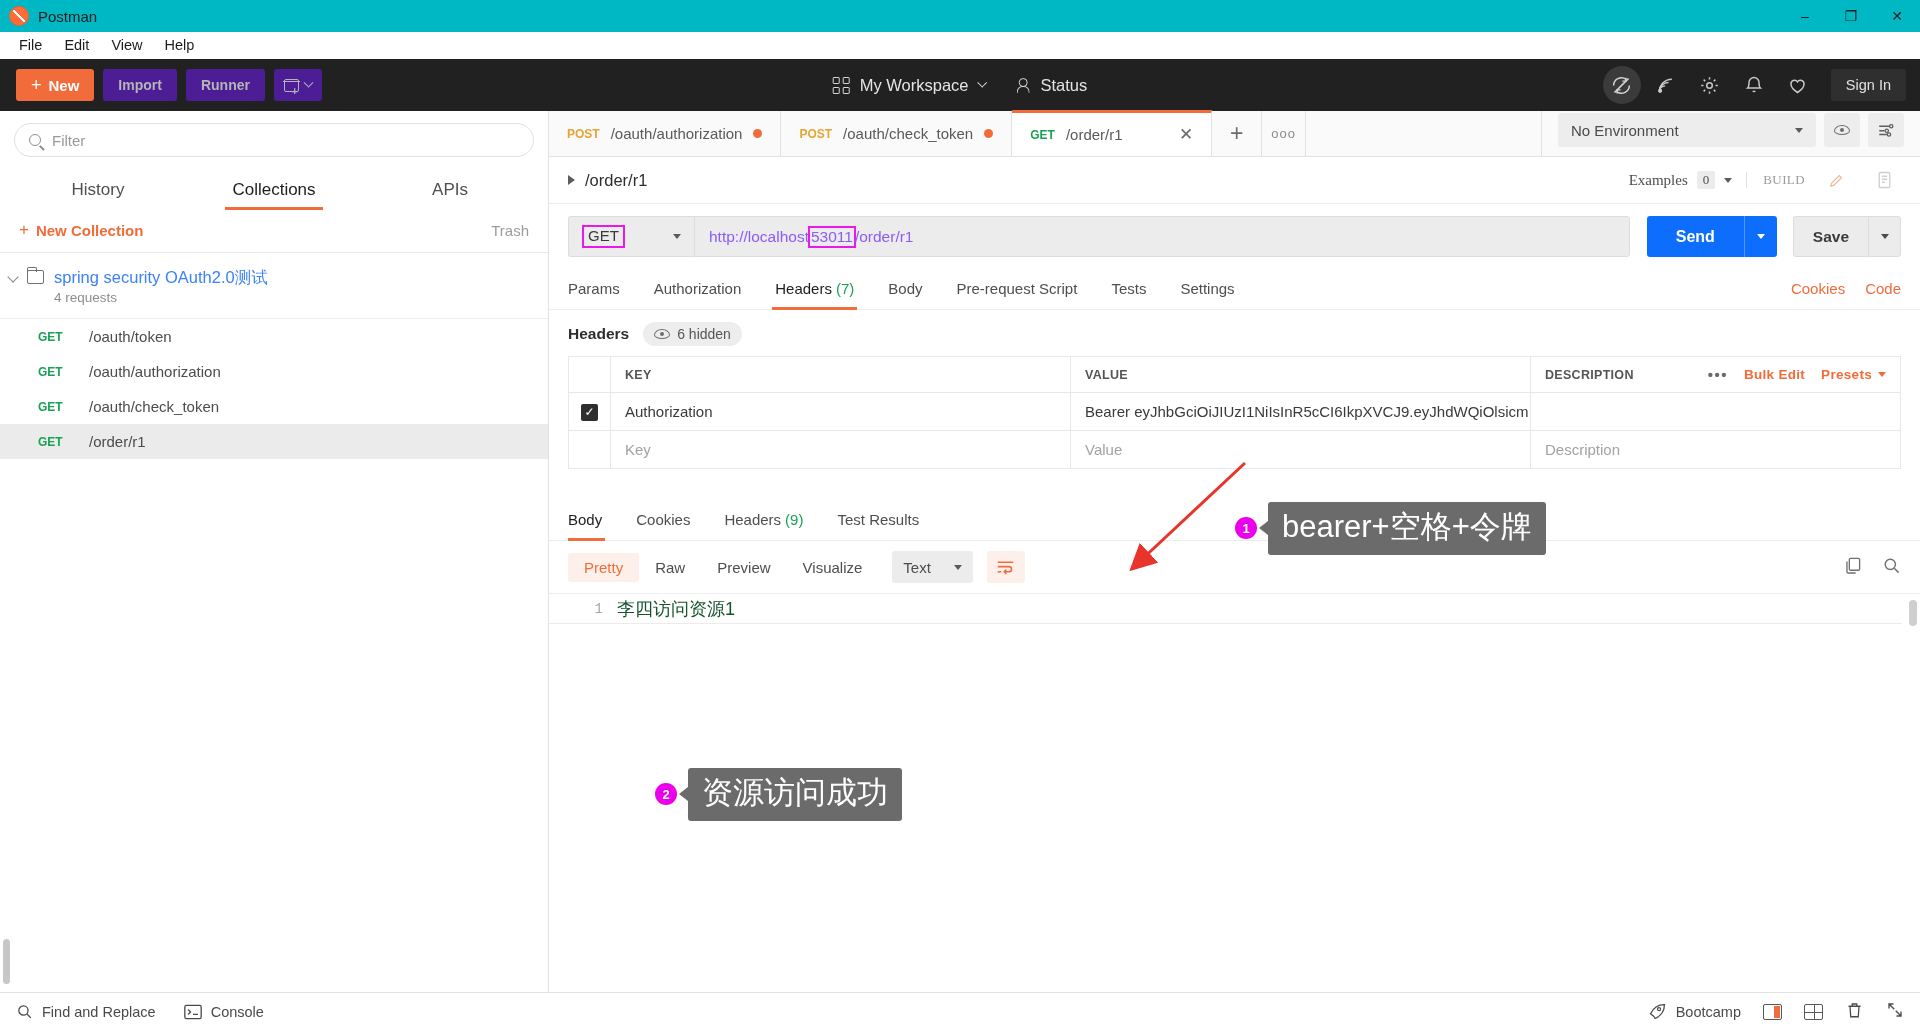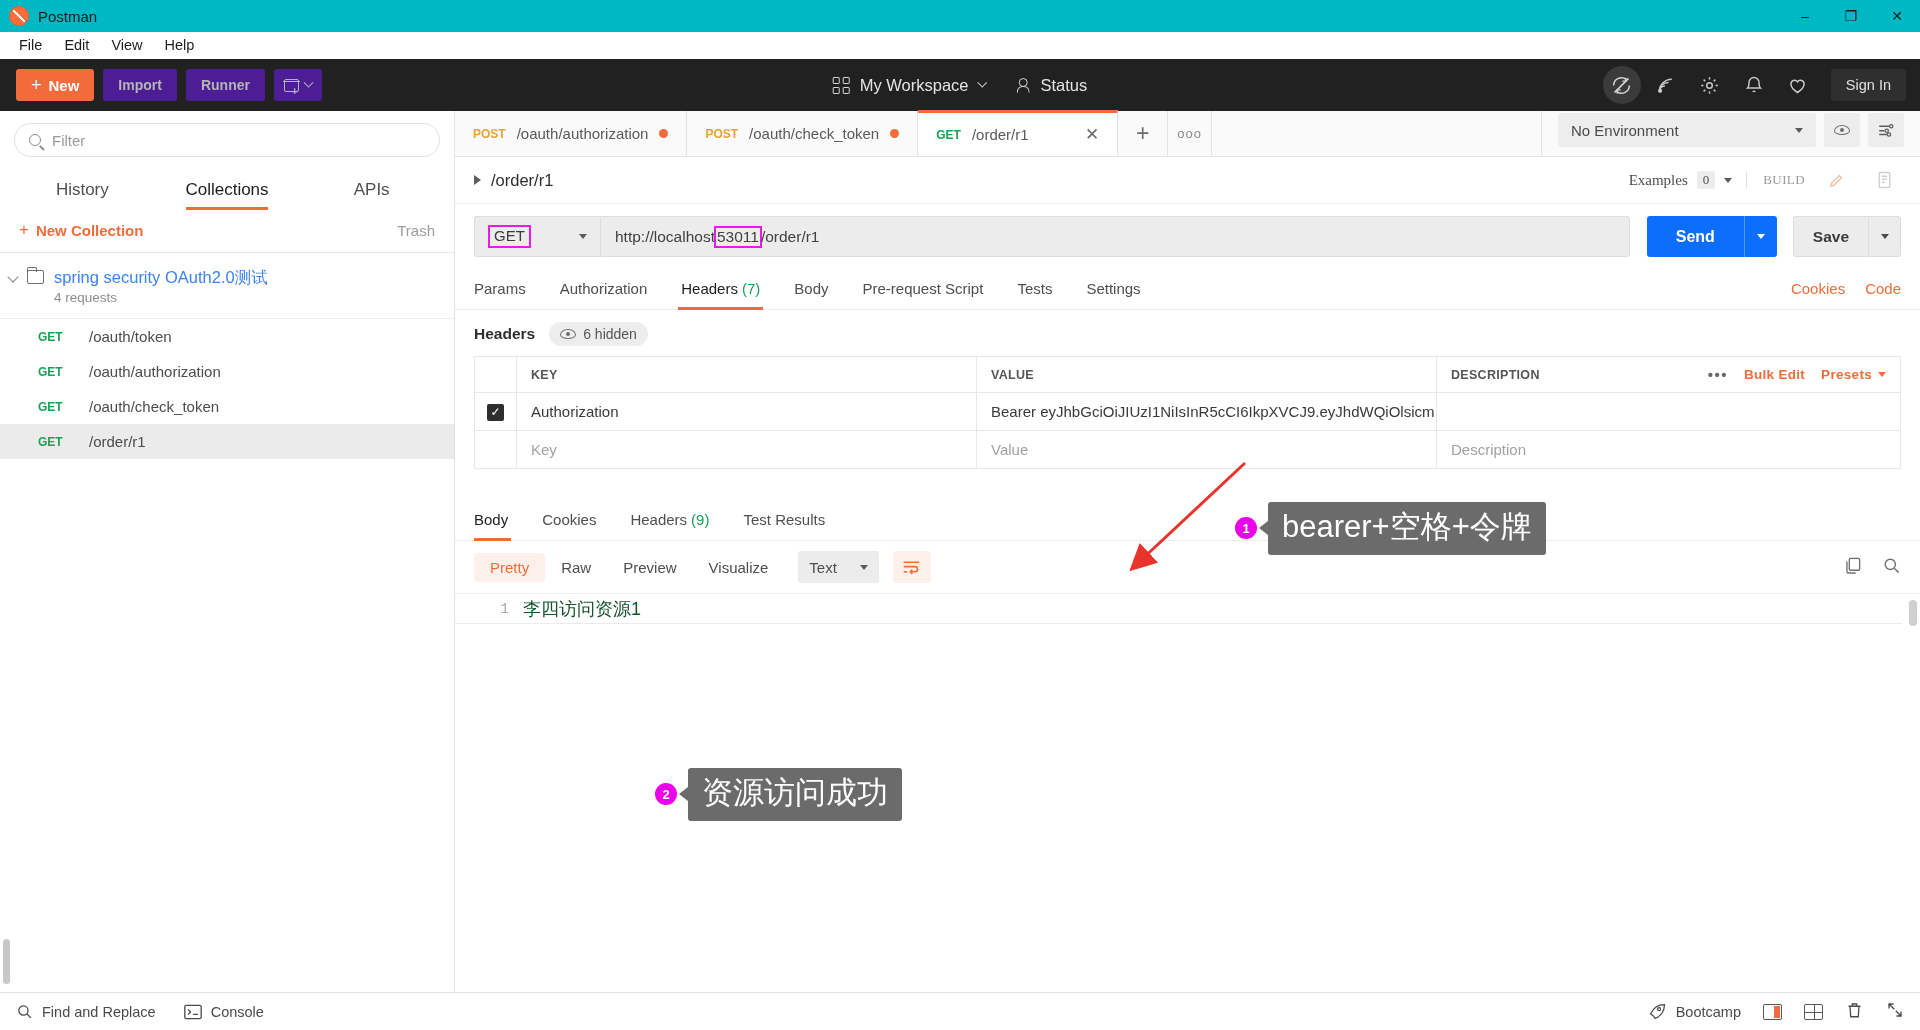--- a/index.html
+++ b/index.html
@@ -94,21 +94,21 @@
   .rnd-btn.active { background: #3b3b3b; }
   .signin {
     background: #2f2f2f; color: #e0e0e0; height: 32px; border-radius: 3px;
     padding: 0 15px; display: flex; align-items: center; font-size: 14.5px; margin-left: 8px;
   }
 
   
   .body-wrap { display: flex; height: calc(1030px - 32px - 27px - 52px - 38px); }
 
   
-  .sidebar { width: 455px; border-right: 1px solid #e2e2e2; background: #fff; display: flex; flex-direction: column; flex: 0 0 auto; }
+  .sidebar { width: 549px; border-right: 1px solid #e2e2e2; background: #fff; display: flex; flex-direction: column; flex: 0 0 auto; }
   .filter-wrap { padding: 12px 14px 6px 14px; }
   .filter-box {
     height: 34px; border: 1px solid #e0e0e0; border-radius: 17px;
     display: flex; align-items: center; padding: 0 14px; gap: 11px; background: #fff;
   }
   .mag { width: 12px; height: 12px; border: 1.7px solid #8d8d8d; border-radius: 50%; position: relative; flex: 0 0 auto; }
   .mag::after { content: ""; position: absolute; right: -5px; bottom: -4px; width: 6px; height: 1.7px; background: #8d8d8d; transform: rotate(45deg); }
   .filter-ph { color: #9a9a9a; font-size: 15px; }
 
   .side-tabs { display: flex; padding: 0 10px; margin-top: 10px; }
@@ -184,21 +184,21 @@
   .method-box {
     width: 126px; height: 41px; background: #ececec; border: 1px solid #dcdcdc; border-right: none;
     border-radius: 3px 0 0 3px; display: flex; align-items: center; justify-content: space-between; padding: 0 13px;
   }
   .method-label {
     font-size: 15px; color: #3a3a3a; border: 2px solid #e919e9; padding: 0px 4px; line-height: 1.25;
   }
   .url-input {
     flex: 1; height: 41px; background: #ececec; border: 1px solid #dcdcdc;
     border-radius: 0 3px 3px 0; display: flex; align-items: center; padding: 0 14px;
-    font-size: 15.5px; color: #404040;
+    font-size: 15.5px; color: #8b5cf6;
   }
   .url-hl { border: 2px solid #e919e9; padding: 0 1px; margin: 0 -1px; }
   .send-btn {
     margin-left: 17px; height: 41px; background: #0d6efd; color: #fff;
     border-radius: 3px 0 0 3px; display: flex; align-items: center; justify-content: center;
     width: 97px; font-size: 16px; font-weight: 600;
   }
   .send-caret { height: 41px; width: 33px; background: #0d6efd; border-radius: 0 3px 3px 0; display: flex; align-items: center; justify-content: center; color: #fff; border-left: 1px solid rgba(255,255,255,.3); }
   .save-btn { margin-left: 16px; height: 41px; background: #ececec; border: 1px solid #dcdcdc; border-right: none; border-radius: 3px 0 0 3px; display: flex; align-items: center; padding: 0 19px; font-size: 15.5px; color: #3a3a3a; font-weight: 600;}
   .save-caret { height: 41px; width: 33px; background: #ececec; border: 1px solid #dcdcdc; border-radius: 0 3px 3px 0; display: flex; align-items: center; justify-content: center; color: #4a4a4a; }

